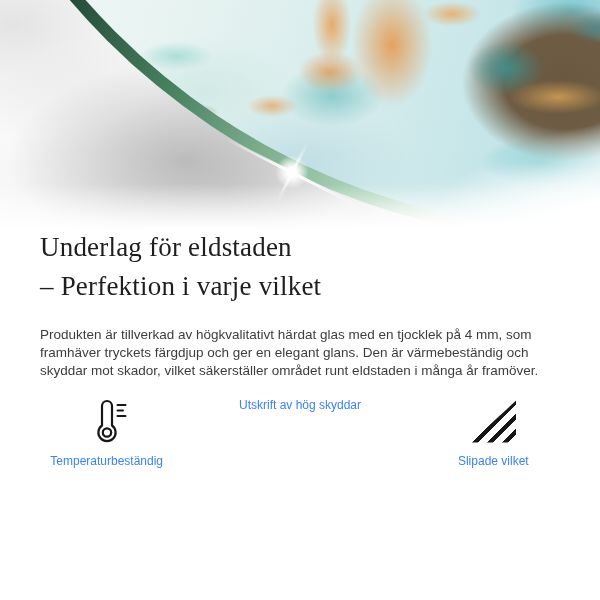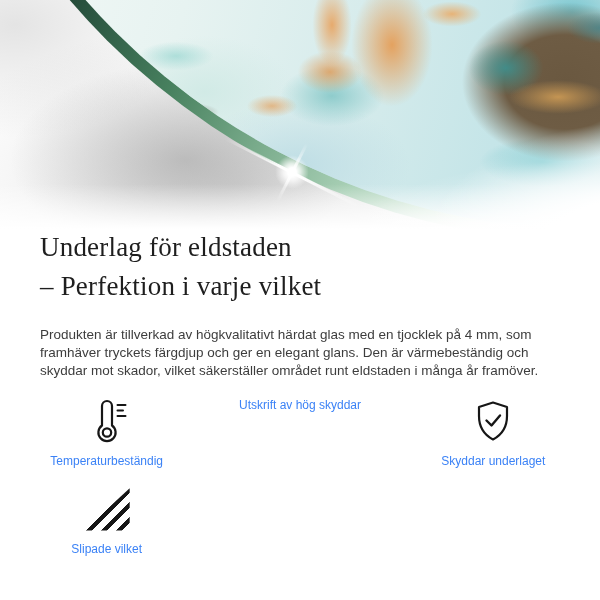--- a/index.html
+++ b/index.html
@@ -111,29 +111,20 @@
         <path d="M33.5 7 H41.5 M33.5 12.5 H39 M33.5 18 H41.5" stroke-width="2"></path>
       </svg>
     </div>
     <div class="feature-label">Temperaturbeständig</div>
   </div>
 
   <div class="feature">
     <div class="feature-label">Utskrift av hög skyddar</div>
   </div>
 
-  <div class="feature">
-    <div class="icon-wrap">
-      <svg class="ico" width="46" height="46" viewBox="0 0 46 46">
-        <path d="M23 4.5 L37 9 V18 C37 29.5 31.5 37 23 41.5 C14.5 37 9 29.5 9 18 V9 Z"></path>
-        <path d="M16.5 22.5 L21.5 27.5 L30 17.5" stroke-width="2.4"></path>
-      </svg>
-    </div>
-    <div class="feature-label">Skyddar underlaget</div>
-  </div>
 
 
   <div class="feature">
     <div class="icon-wrap">
       <div class="bevel"></div>
     </div>
     <div class="feature-label">Slipade vilket</div>
   </div>
 
 

